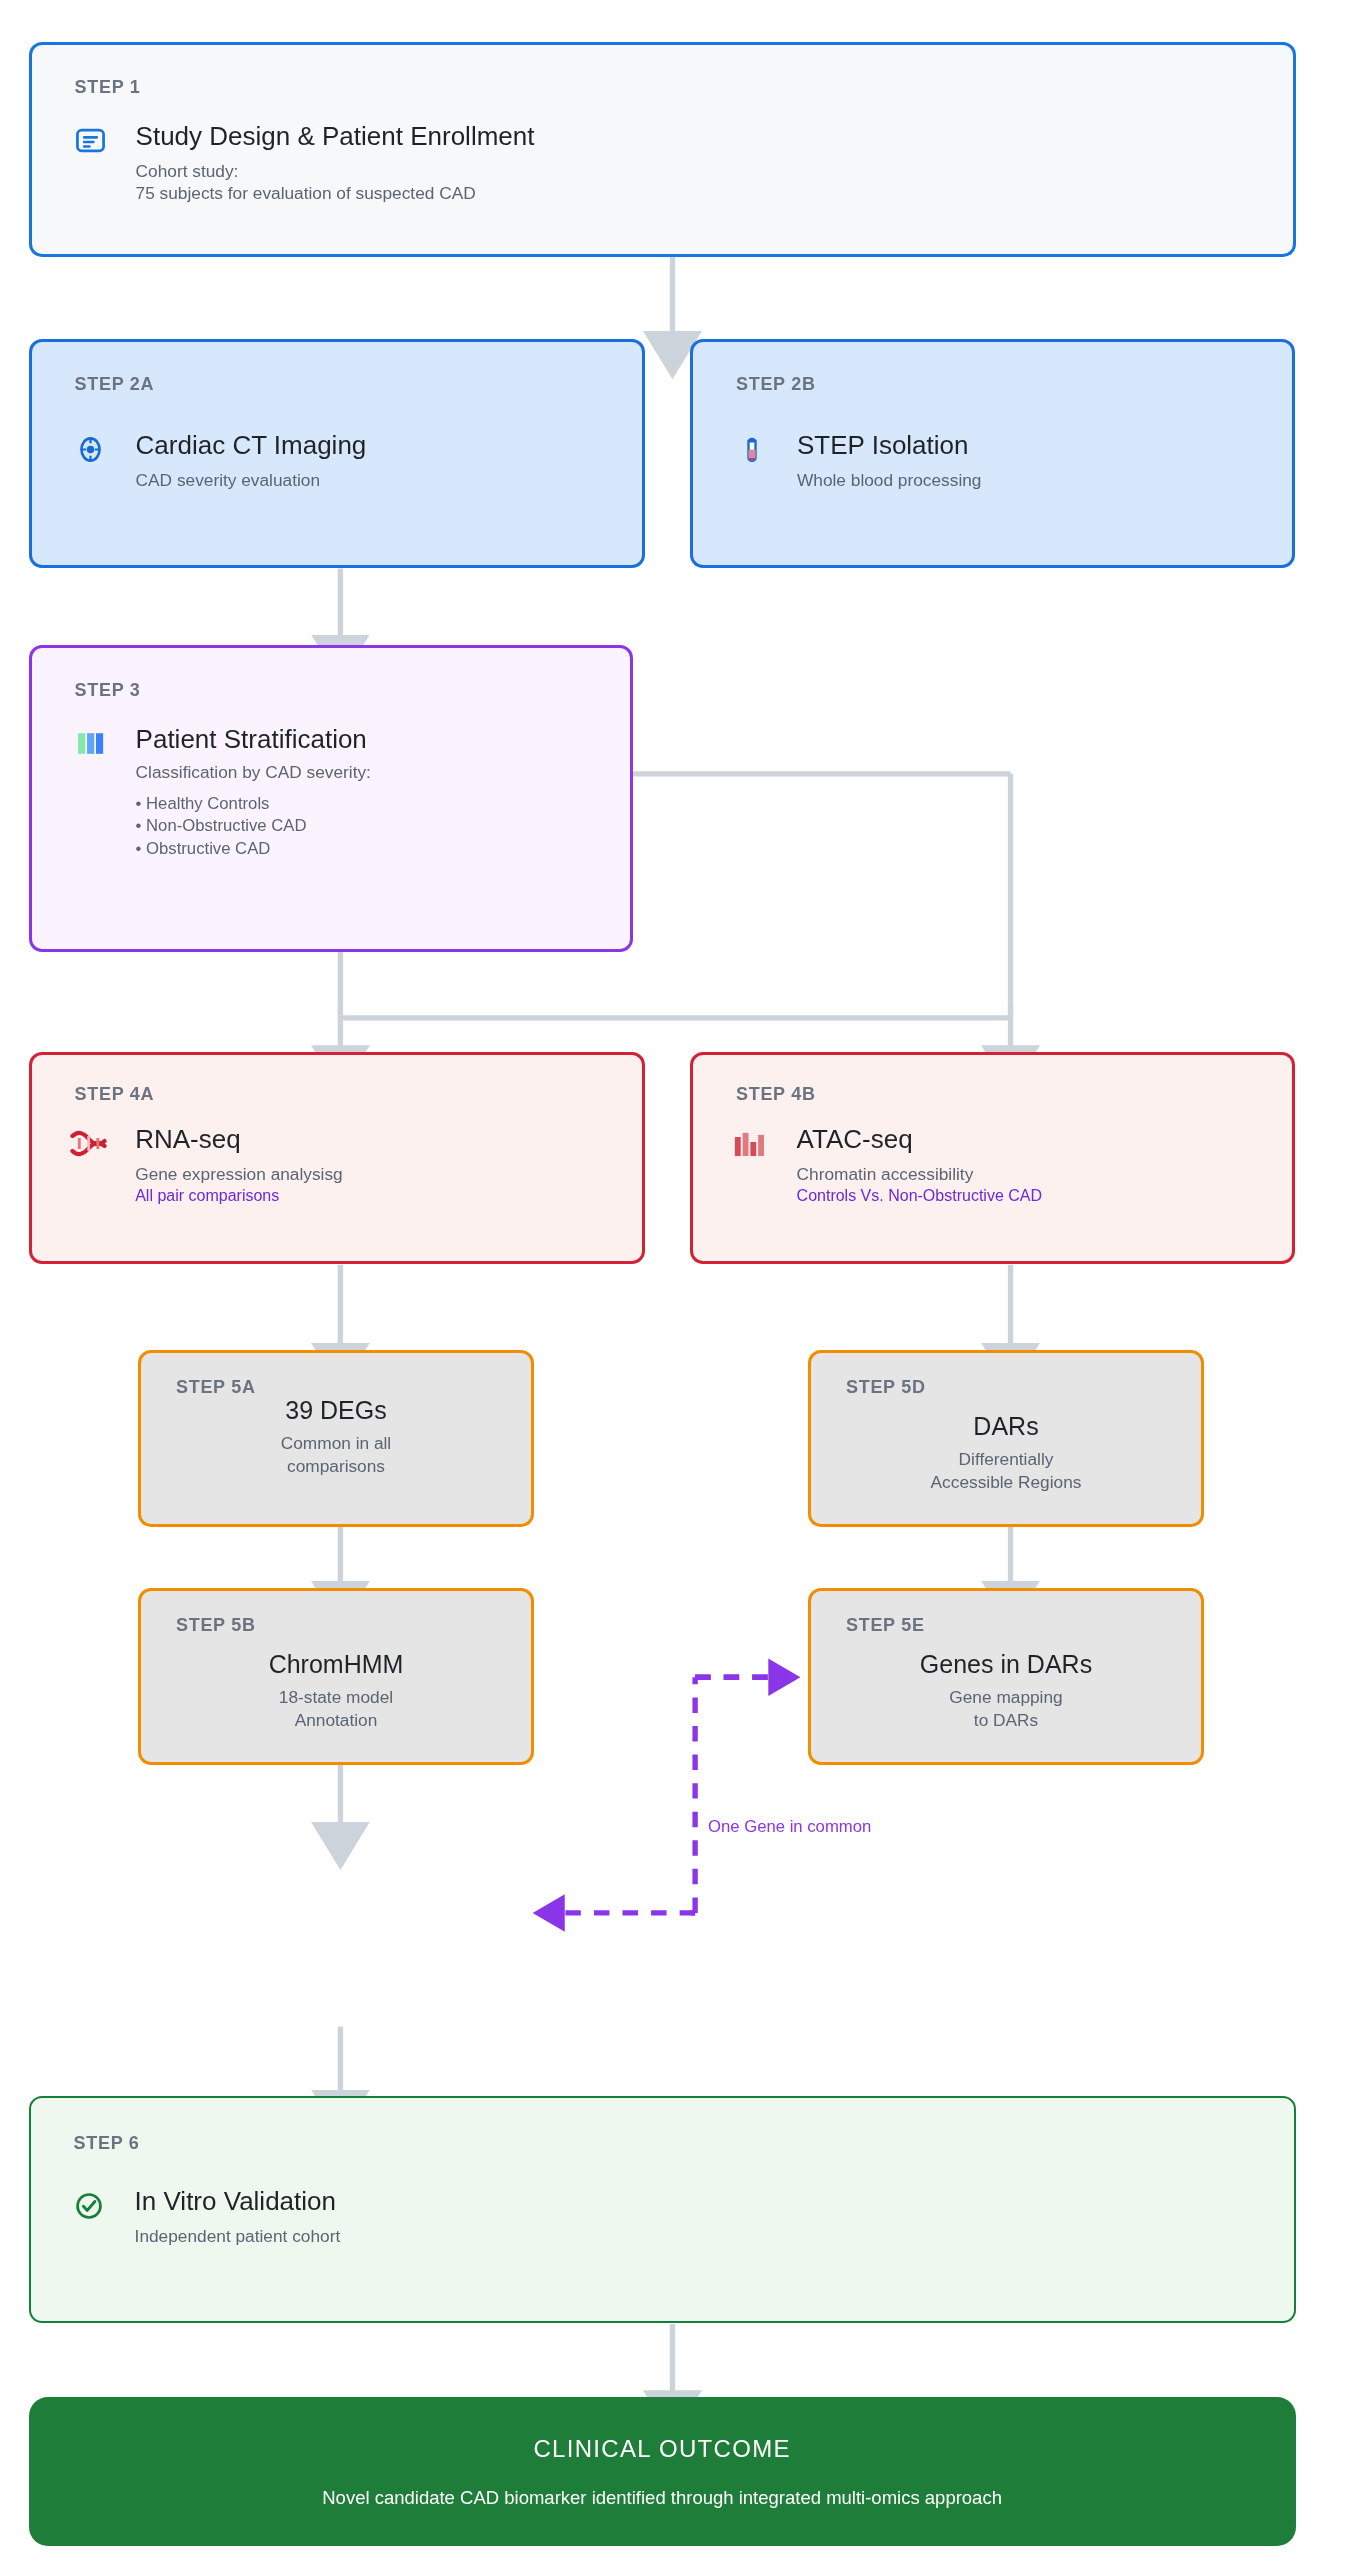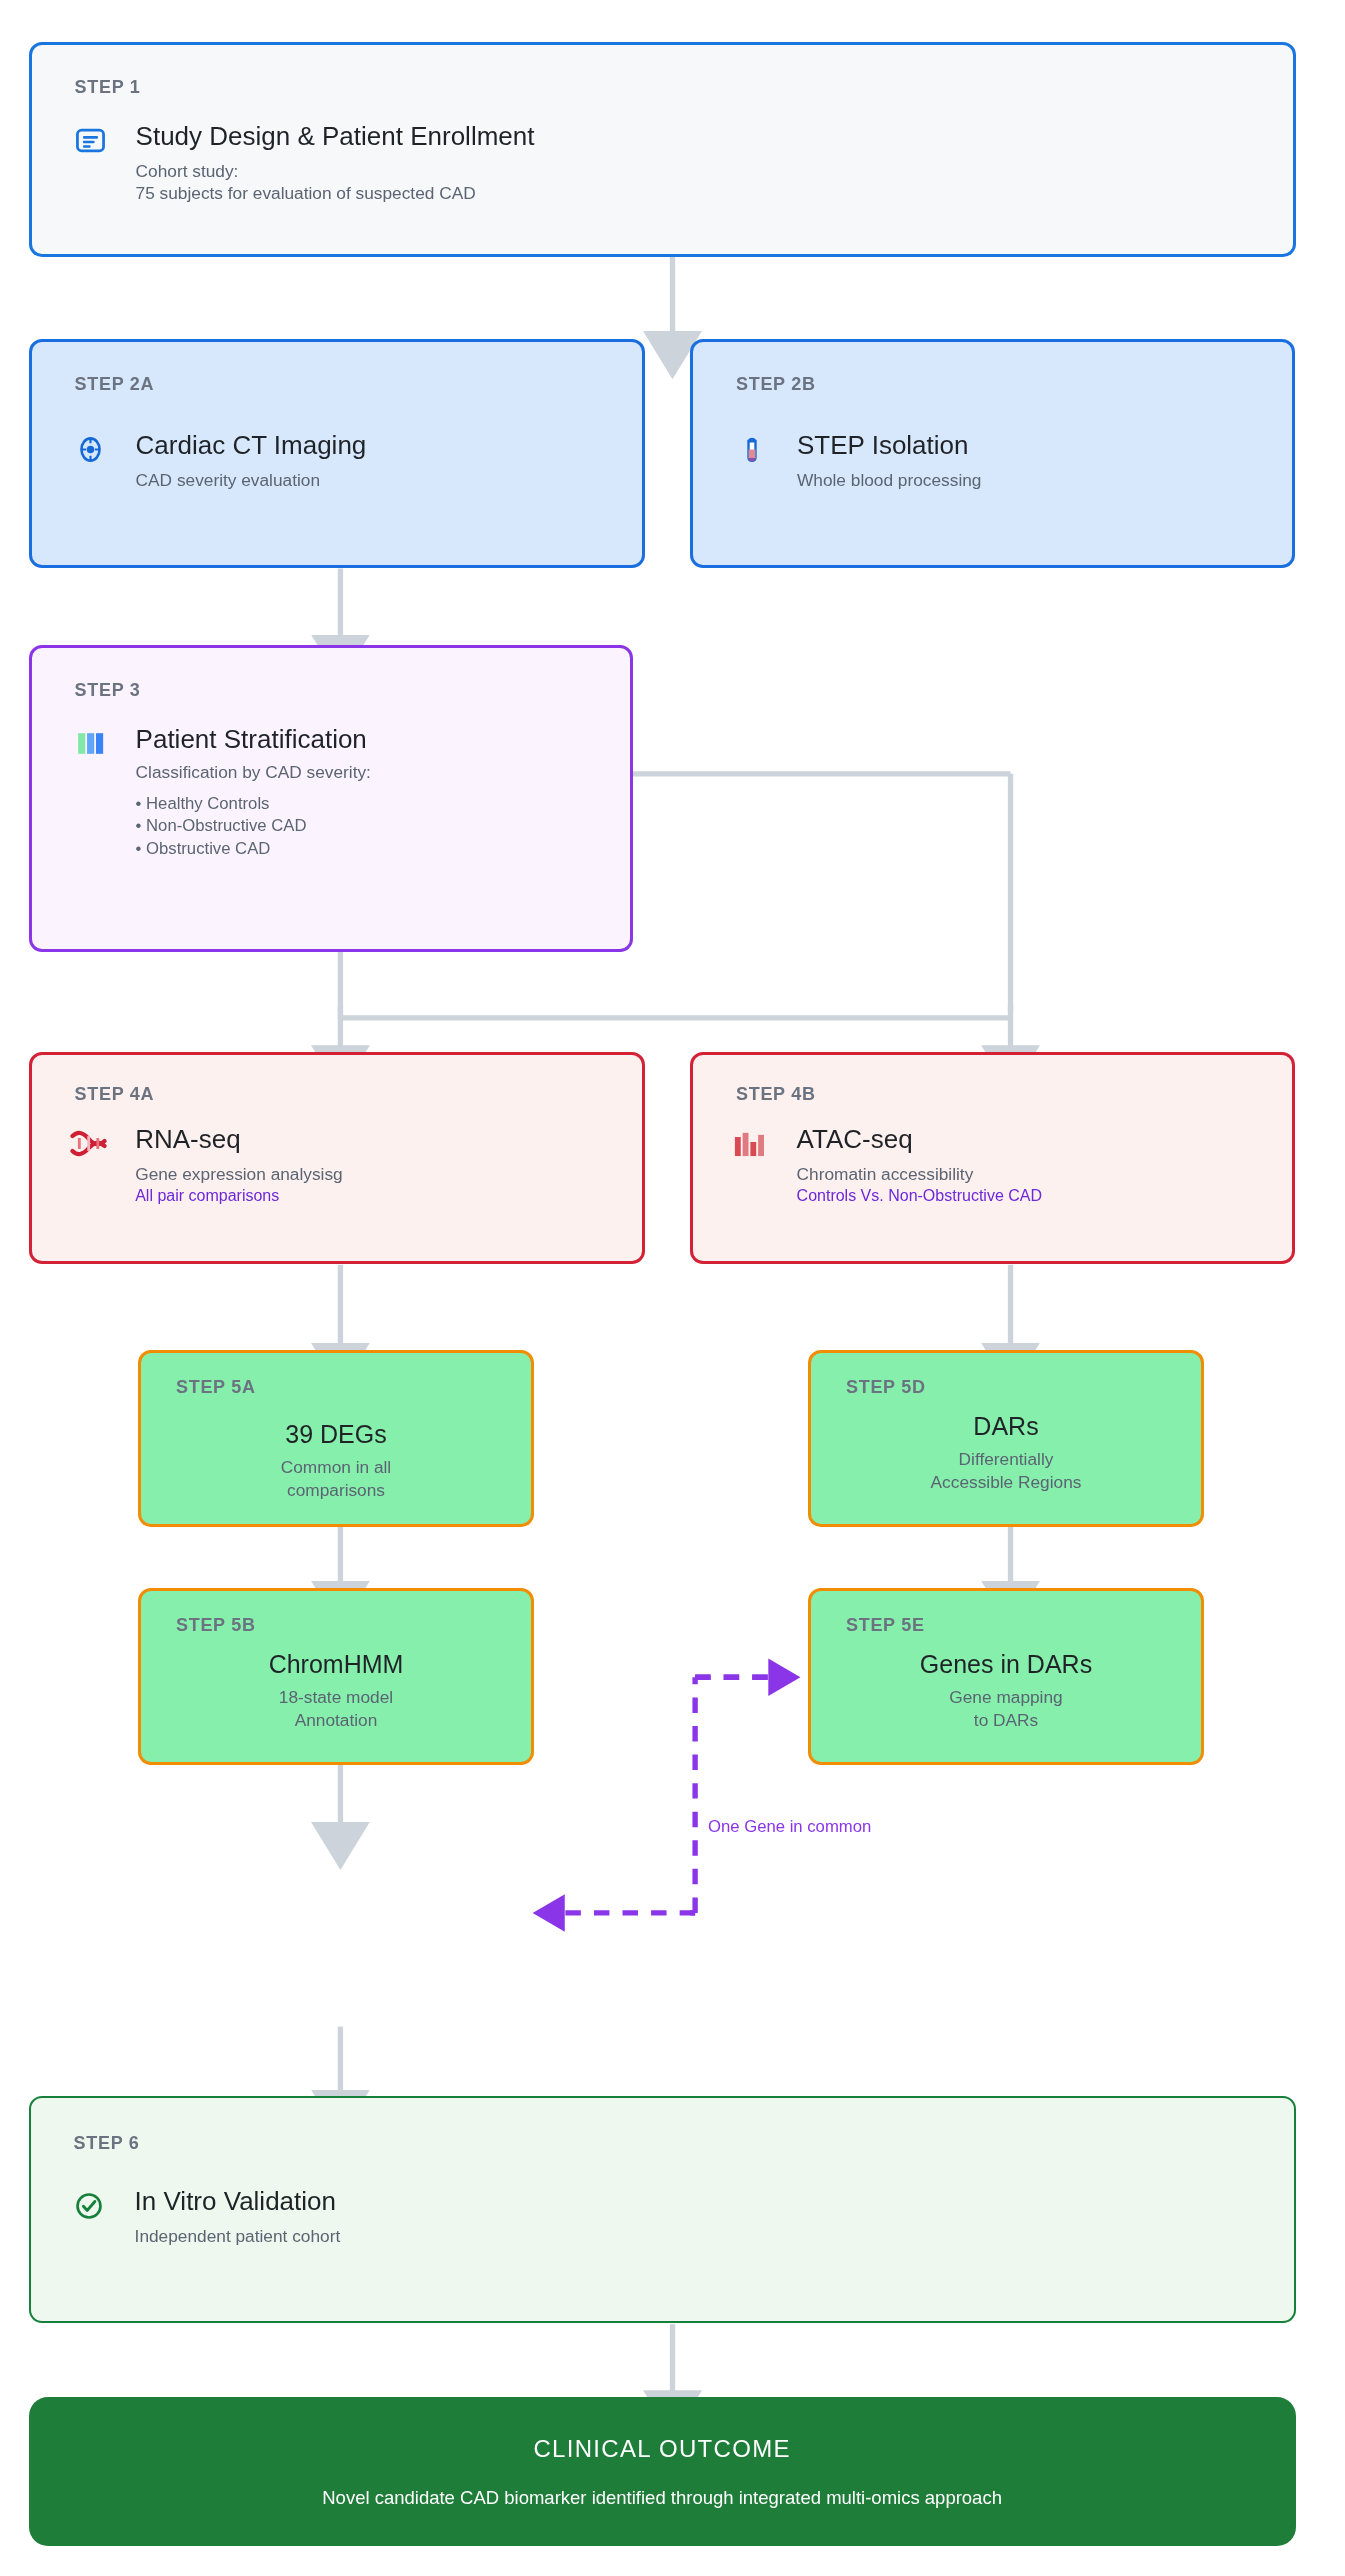--- a/index.html
+++ b/index.html
@@ -48,21 +48,21 @@
   }
   .sub.small { font-size: 16px; color: #6d28d9; }
   .bullets { margin-top: 8.3px; }
   .bullets div { font-size: 16.7px; color: #5b6472; line-height: 1.37; white-space: nowrap; }
 
   
   .blue-outline { background: #f6f8fa; border-color: #1976e0; border-width: 3px; }
   .blue-fill    { background: #d8e8fc; border-color: #1a6fe0; border-width: 3px; }
   .purple       { background: #fbf4fe; border-color: #8b35e8; border-width: 3px; }
   .red          { background: #fdf1f0; border-color: #d32235; border-width: 3px; }
-  .orange       { background: #86efac; border-color: #f28c00; border-width: 3.6px; }
+  .orange       { background: #e5e5e5; border-color: #f28c00; border-width: 3.6px; }
   .green        { background: #eef8ef; border-color: #16803a; border-width: 2.4px; }
 
   
   .mini .txt-slot { align-items: center; width: 100%; }
   .mini .ttl { font-size: 25px; }
   .mini .sub { font-size: 17.3px; }
   .mini .body-row { display: block; }
 
   
   #outcome {
@@ -252,21 +252,21 @@
       <div class="txt-slot" style="margin-left:28.6px;">
         <div class="ttl">ATAC-seq</div>
         <div class="sub" style="margin-top:9.5px;">Chromatin accessibility</div>
         <div class="sub small">Controls Vs. Non-Obstructive CAD</div>
       </div>
     </div>
   </div>
 
   <div class="card orange mini" style="left:138px; top:1350px; width:396px; height:177px;">
     <div class="step-label" style="left:35px; top:24px;">STEP 5A</div>
-    <div class="body-row" style="left:0; top:68px; width:100%;">
+    <div class="body-row" style="left:0; top:44px; width:100%;">
       <div class="txt-slot">
         <div class="ttl">39 DEGs</div>
         <div class="sub" style="margin-top:8.3px;">Common in all</div>
         <div class="sub">comparisons</div>
       </div>
     </div>
   </div>
 
   <div class="card orange mini" style="left:808px; top:1350px; width:396px; height:177px;">
     <div class="step-label" style="left:35px; top:24px;">STEP 5D</div>

